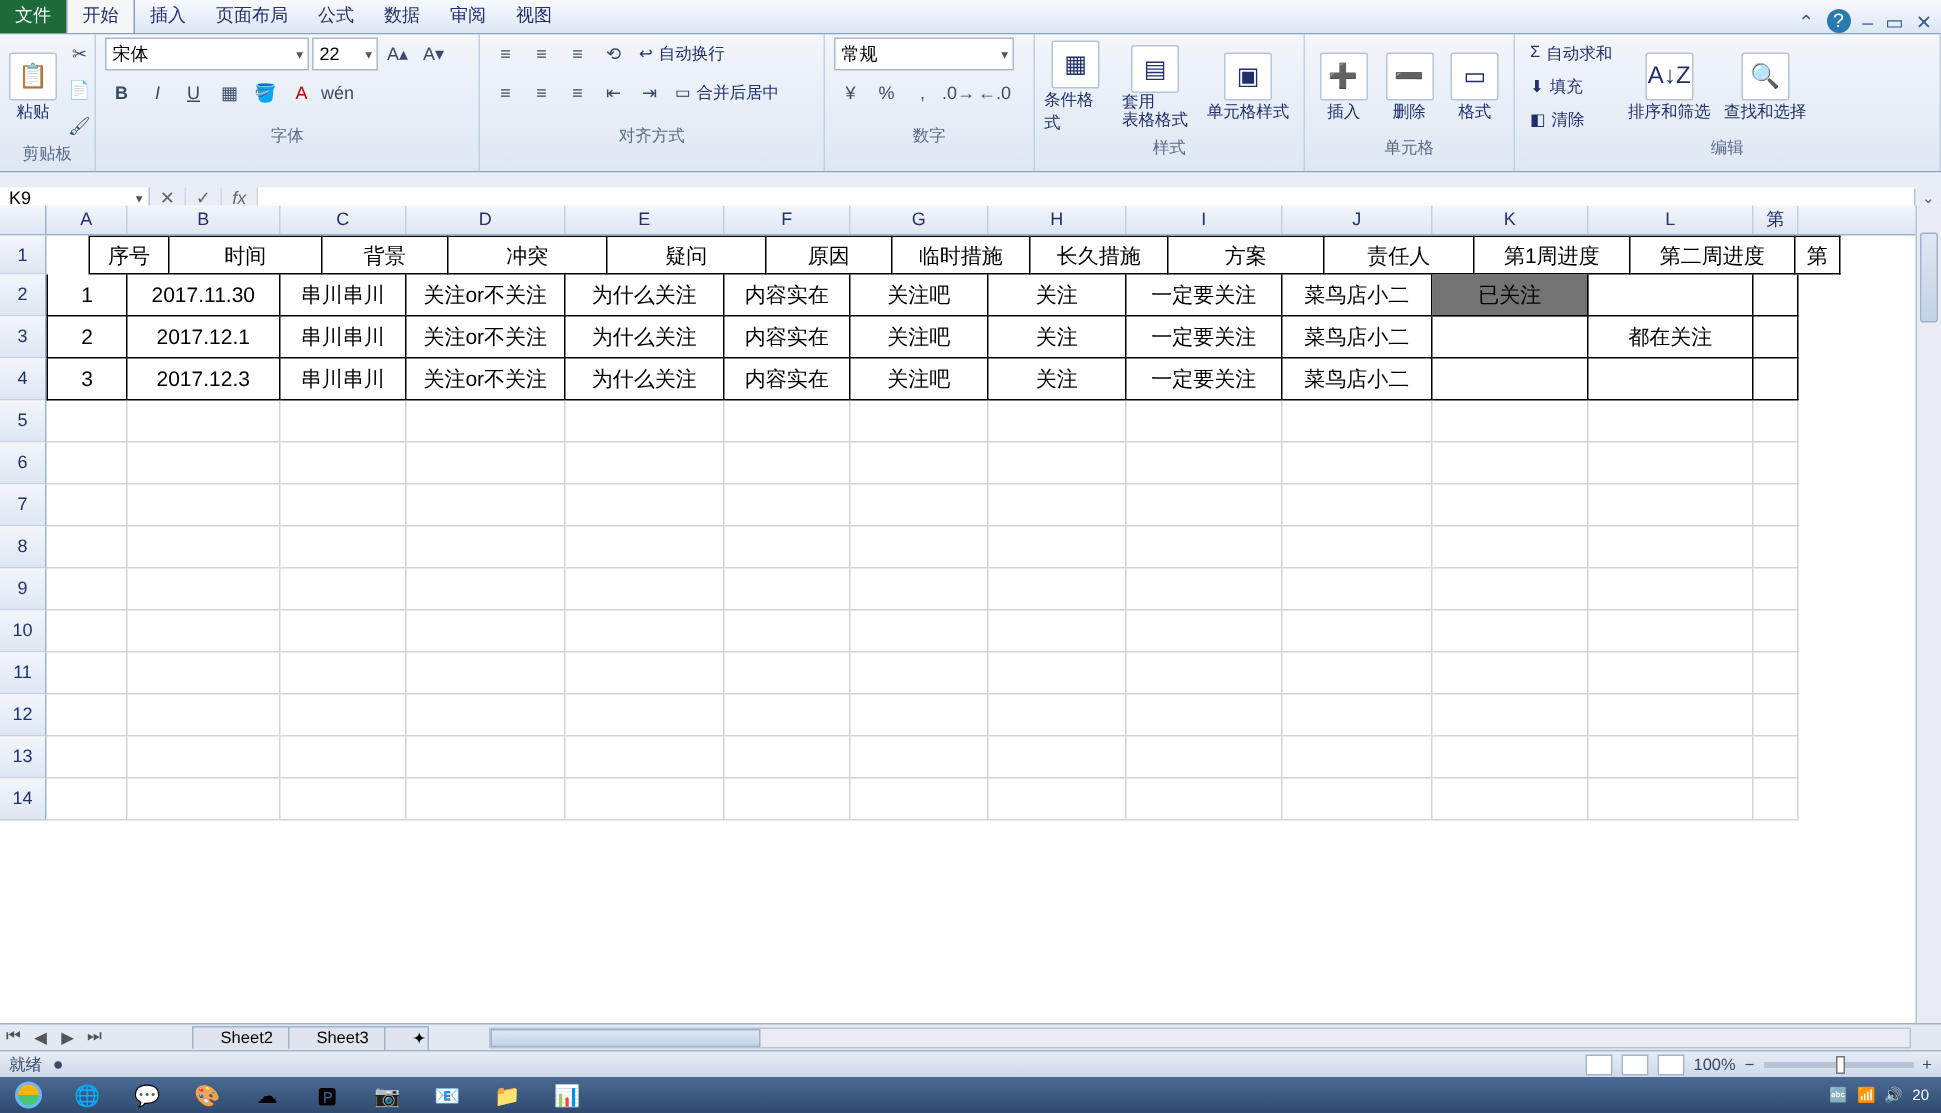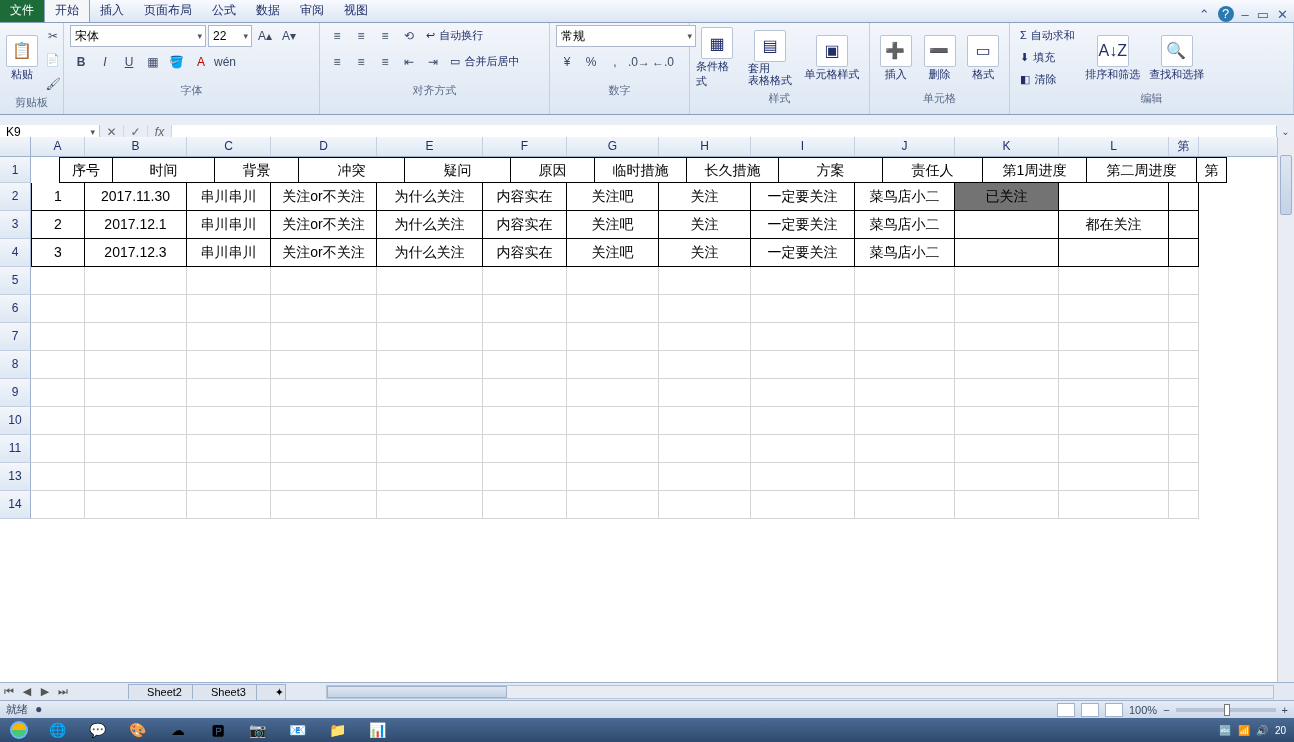--- a/index.html
+++ b/index.html
@@ -159,21 +159,21 @@
             <span>▭</span>
             <span>合并后居中</span>
           </div>
       </div>
     </div>
     <div class="group-label">对齐方式</div>
   </div>
 
   <div class="group" style="width:140px">
     <div class="group-body" style="flex-direction:column;gap:4px">
-      <div class="combo" style="width:140px">常规</div>
+      <div class="combo" style="width:120px">常规</div>
       <div class="smallrow">
         <div class="smallbtn">¥</div>
         <div class="smallbtn">%</div>
         <div class="smallbtn">,</div>
         <div class="smallbtn">.0→</div>
         <div class="smallbtn">←.0</div>
       </div>
     </div>
     <div class="group-label">数字</div>
   </div>
@@ -443,20 +443,36 @@
         <div class="cell cF"></div>
         <div class="cell cG"></div>
         <div class="cell cH"></div>
         <div class="cell cI"></div>
         <div class="cell cJ"></div>
         <div class="cell cK"></div>
         <div class="cell cL"></div>
         <div class="cell cM"></div>
       </div>
       <div class="row ">
+        <div class="rowh">12</div>
+        <div class="cell cA"></div>
+        <div class="cell cB"></div>
+        <div class="cell cC"></div>
+        <div class="cell cD"></div>
+        <div class="cell cE"></div>
+        <div class="cell cF"></div>
+        <div class="cell cG"></div>
+        <div class="cell cH"></div>
+        <div class="cell cI"></div>
+        <div class="cell cJ"></div>
+        <div class="cell cK"></div>
+        <div class="cell cL"></div>
+        <div class="cell cM"></div>
+      </div>
+      <div class="row ">
         <div class="rowh">13</div>
         <div class="cell cA"></div>
         <div class="cell cB"></div>
         <div class="cell cC"></div>
         <div class="cell cD"></div>
         <div class="cell cE"></div>
         <div class="cell cF"></div>
         <div class="cell cG"></div>
         <div class="cell cH"></div>
         <div class="cell cI"></div>

